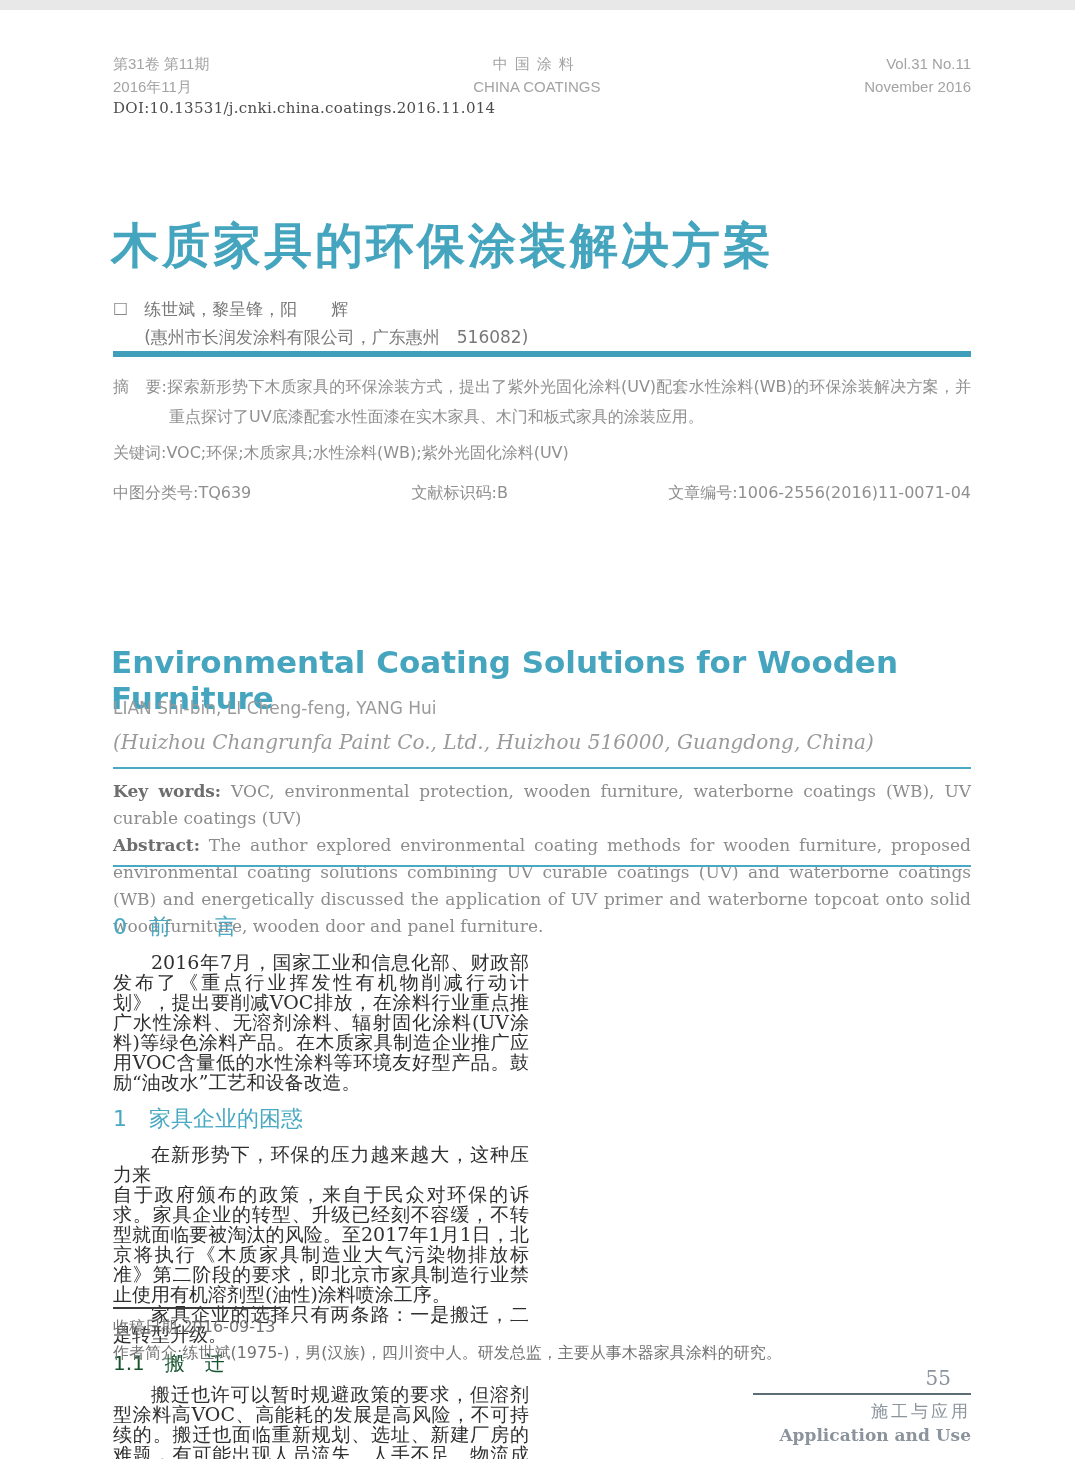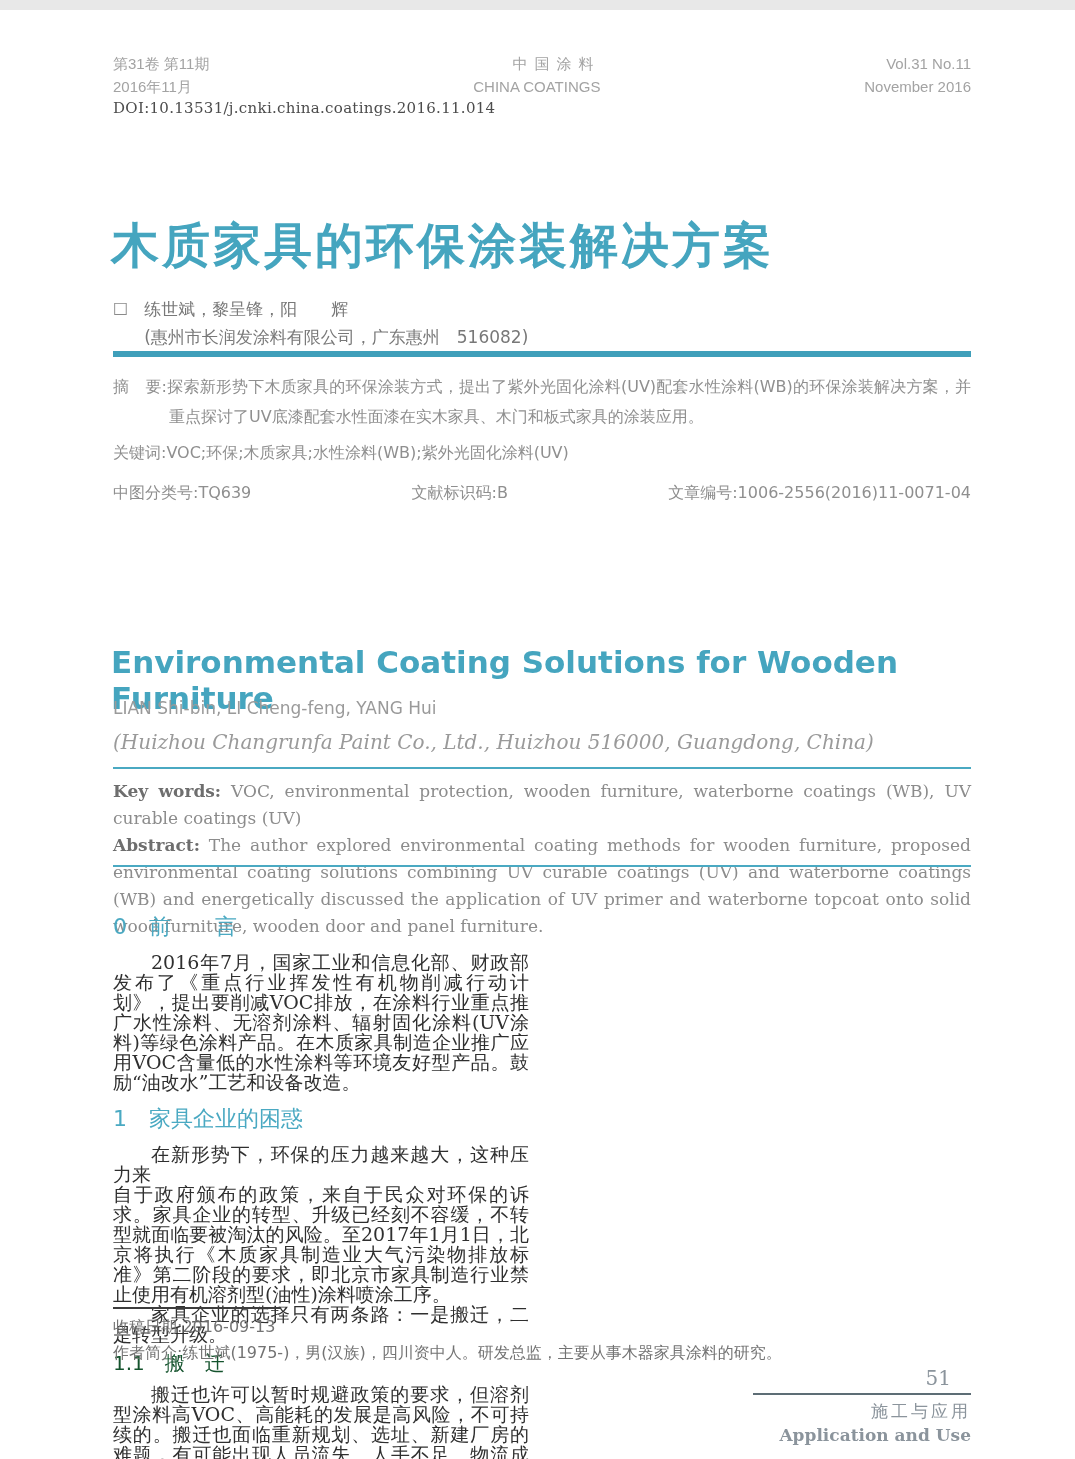--- a/index.html
+++ b/index.html
@@ -13,21 +13,21 @@
     color:#2f2f2f;
   }
   
   .jhead{
     position:absolute;left:113px;top:42px;width:858px;
     display:flex;justify-content:space-between;align-items:flex-start;
     font-family:"Liberation Sans","DejaVu Sans",sans-serif;
     font-size:15px;line-height:23px;color:#a3a3a3;
   }
   .jhead .hl{text-align:left;}
-  .jhead .hc{text-align:right;}
+  .jhead .hc{text-align:center;}
   .jhead .hc .cjk{letter-spacing:7px;}
   .jhead .hr{text-align:right;}
   .doi{
     position:absolute;left:113px;top:89px;
     font-family:"DejaVu Serif",serif;
     font-size:15px;color:#4c4c4c;letter-spacing:0.3px;
   }
   
   .title-cn{
     position:absolute;left:111px;top:204px;width:860px;
@@ -205,19 +205,19 @@
     </div>
   </div>
 
   <div class="footnote">
     <div class="fn-rule"></div>
     <div>收稿日期:2016-09-13</div>
     <div>作者简介:练世斌(1975-)，男(汉族)，四川资中人。研发总监，主要从事木器家具涂料的研究。</div>
   </div>
 
   <div class="pfooter">
-    <div class="pnum">51</div>
+    <div class="pnum">55</div>
     <div class="pf-rule"></div>
     <div class="pf-cn">施工与应用</div>
     <div class="pf-en">Application and Use</div>
   </div>
 
 </div>
 
 </body></html>

